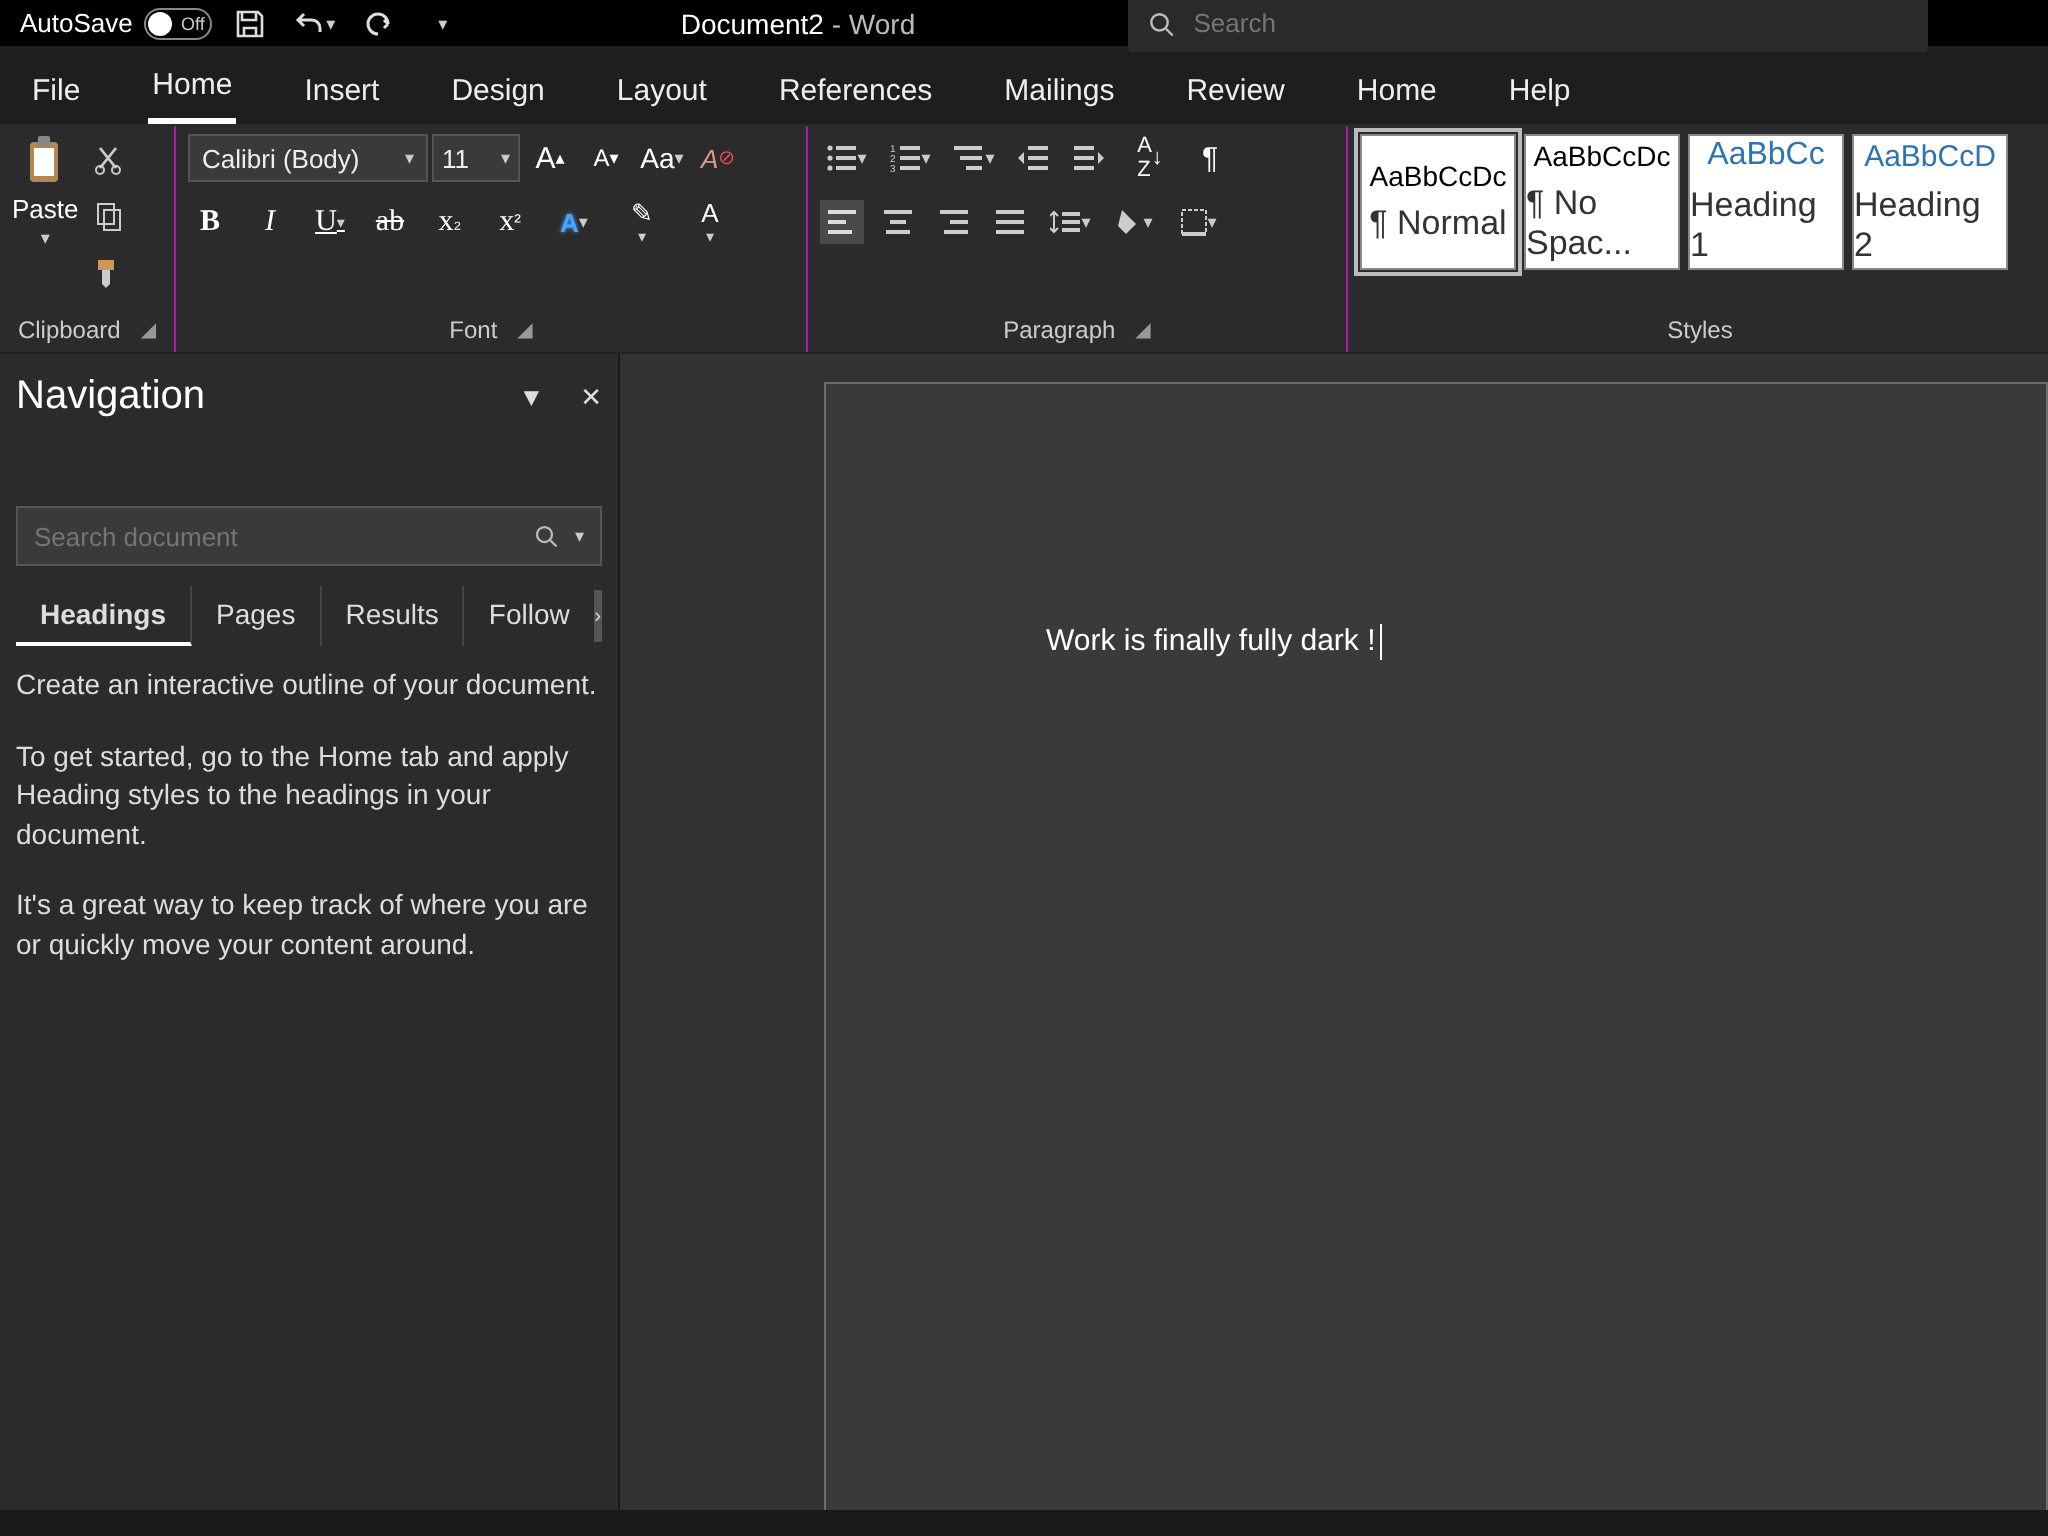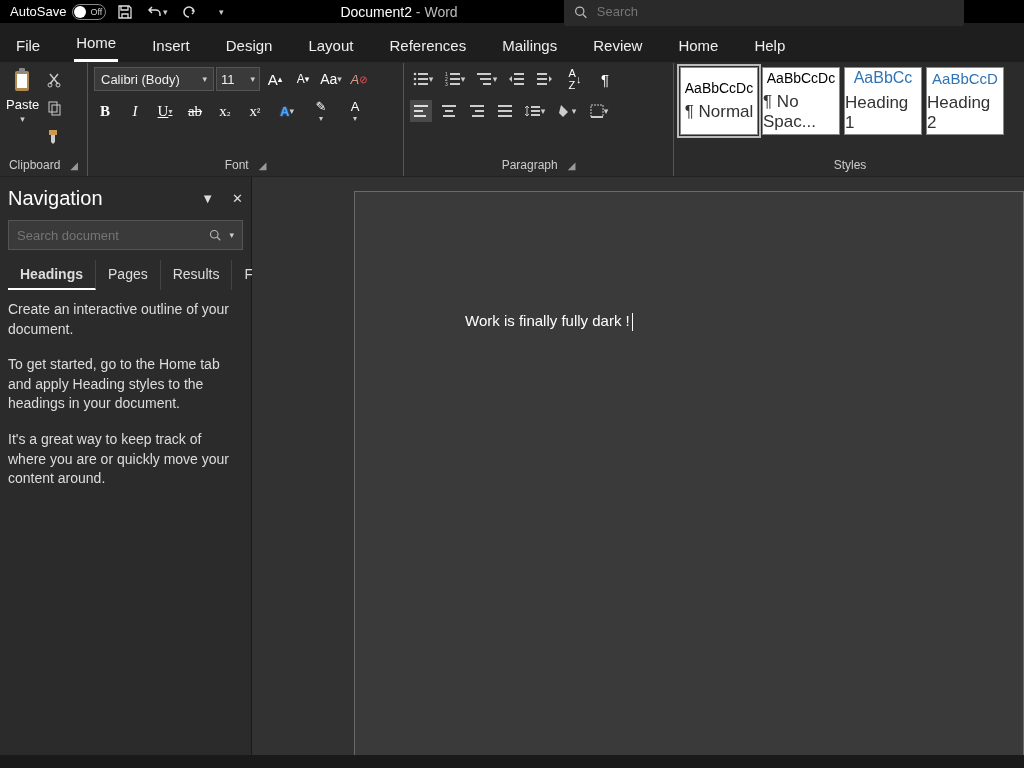--- a/index.html
+++ b/index.html
@@ -108,30 +108,30 @@
   .style-item .label { font-size:17px;color:#333;margin-top:6px; }
   .style-item.heading1 .sample{ color:#2e74b5; font-size:16px; }
   .style-item.heading2 .sample{ color:#2e74b5; font-size:15px; }
   
   .main {
     display:flex; height: calc(768px - 36px - 40px - 114px);
     background:#262626;
   }
   
   .navpane {
-    width:252px; background:#2b2b2b; padding:10px 8px 10px 8px;
+    width:310px; background:#2b2b2b; padding:10px 8px 10px 8px;
     display:flex; flex-direction:column; gap:10px;
     border-right:1px solid #1a1a1a;
   }
   .nav-header { display:flex; align-items:center; justify-content:space-between; }
   .nav-title { font-size:20px; font-weight:400; }
   .nav-ctrl { display:flex; gap:18px; font-size:13px; color:#ddd; }
   .nav-search {
     background:#3a3a3a; height:30px; border:1px solid #555;
-    display:flex; align-items:center; padding:0 8px; gap:8px;
+    display:flex; align-items:center; padding:0 8px; gap:8px;margin-top:33px;
   }
   .nav-search input {
     background:transparent;border:none;outline:none;color:#ccc;font-size:13px;flex:1;
   }
   .nav-tabs { display:flex; gap:0; border-bottom:0; }
   .nav-tab {
     padding:6px 12px; font-size:14px; color:#ddd; cursor:pointer;
     border-right:1px solid #444;
   }
   .nav-tab:last-child{border-right:none;}

